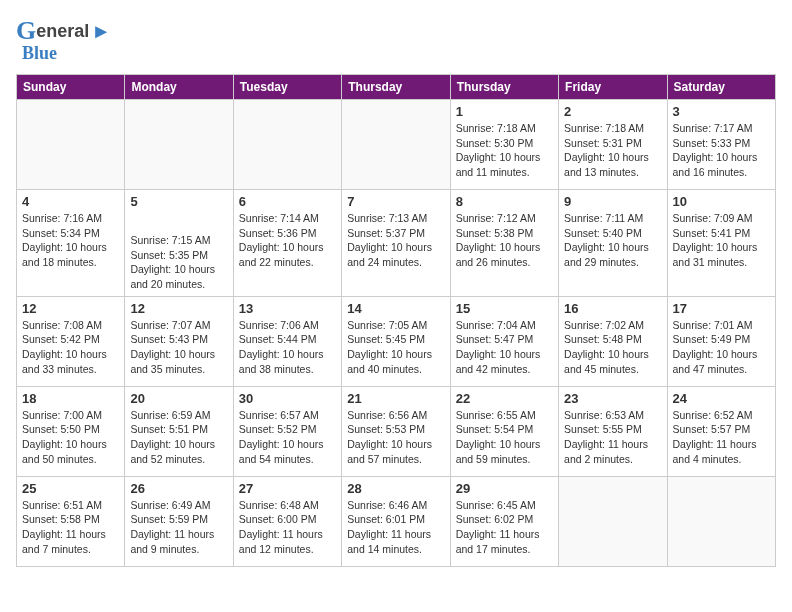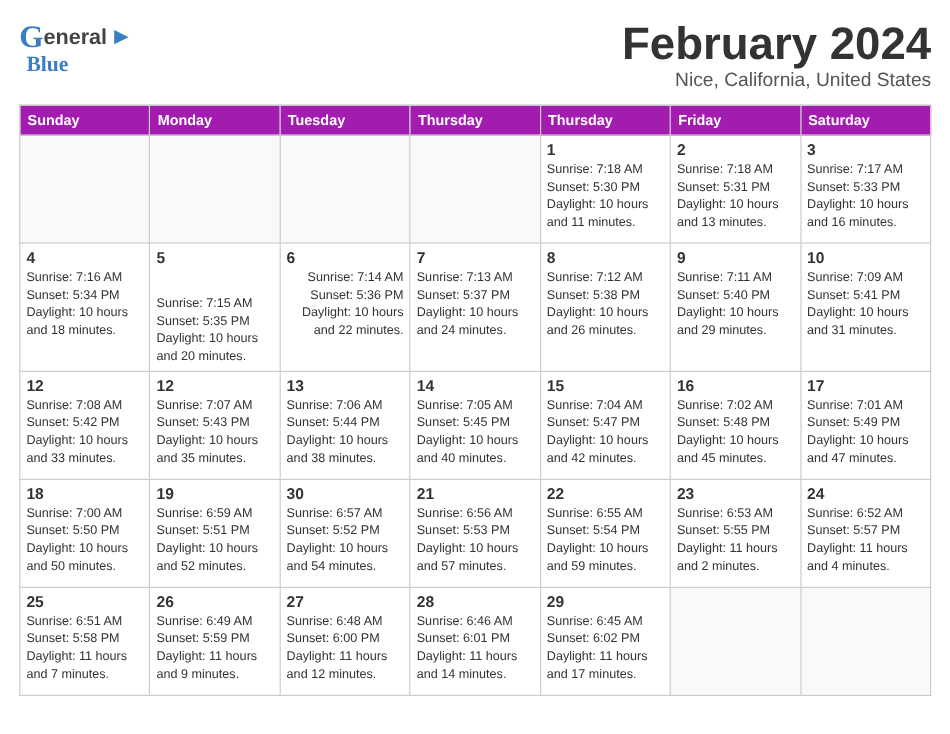--- a/index.html
+++ b/index.html
@@ -27,21 +27,21 @@
     .location-title {
       font-size: 16px;
       color: #555;
     }
     .calendar {
       width: 100%;
       border-collapse: collapse;
       font-size: 11px;
     }
     .calendar th {
-      background-color: #a21caf;
+      background-color: #701a75;
       color: #fff;
       text-align: left;
       padding: 5px 6px;
       font-size: 12px;
       font-weight: bold;
       border: 1px solid #ccc;
     }
     .calendar td {
       border: 1px solid #ccc;
       vertical-align: top;
@@ -111,24 +111,20 @@
   <div class="logo-container">
     <div class="logo-top">
       <span class="logo-g">G</span>
       <span class="logo-eneral">eneral</span>
       <span class="logo-arrow">►</span>
     </div>
     <div class="logo-line2">
       <span class="logo-blue-text">Blue</span>
     </div>
   </div>
-  <div class="title-area">
-    <div class="month-title">February 2024</div>
-    <div class="location-title">Nice, California, United States</div>
-  </div>
 </div>
 
 <table class="calendar">
   <thead>
     <tr>
     <th>Sunday</th>
         <th>Monday</th>
         <th>Tuesday</th>
         <th>Thursday</th>
         <th>Thursday</th>
@@ -174,21 +170,21 @@
         </td>
         <td>
           <span class="day-number">5</span>
           <div class="day-info" style="white-space: pre-line; margin-top: 24px;">Sunrise: 7:15 AM
 Sunset: 5:35 PM
 Daylight: 10 hours
 and 20 minutes.</div>
         </td>
         <td>
           <span class="day-number">6</span>
-          <div class="day-info" style="white-space: pre-line; text-align: right;">Sunrise: 7:14 AM
+          <div class="day-info" style="white-space: pre-line;">Sunrise: 7:14 AM
 Sunset: 5:36 PM
 Daylight: 10 hours
 and 22 minutes.</div>
         </td>
         <td>
           <span class="day-number">7</span>
           <div class="day-info" style="white-space: pre-line;">Sunrise: 7:13 AM
 Sunset: 5:37 PM
 Daylight: 10 hours
 and 24 minutes.</div>
@@ -268,21 +264,21 @@
       </tr>
       <tr>
         <td>
           <span class="day-number">18</span>
           <div class="day-info" style="white-space: pre-line;">Sunrise: 7:00 AM
 Sunset: 5:50 PM
 Daylight: 10 hours
 and 50 minutes.</div>
         </td>
         <td>
-          <span class="day-number">19</span>
+          <span class="day-number">20</span>
           <div class="day-info" style="white-space: pre-line;">Sunrise: 6:59 AM
 Sunset: 5:51 PM
 Daylight: 10 hours
 and 52 minutes.</div>
         </td>
         <td>
           <span class="day-number">30</span>
           <div class="day-info" style="white-space: pre-line;">Sunrise: 6:57 AM
 Sunset: 5:52 PM
 Daylight: 10 hours

